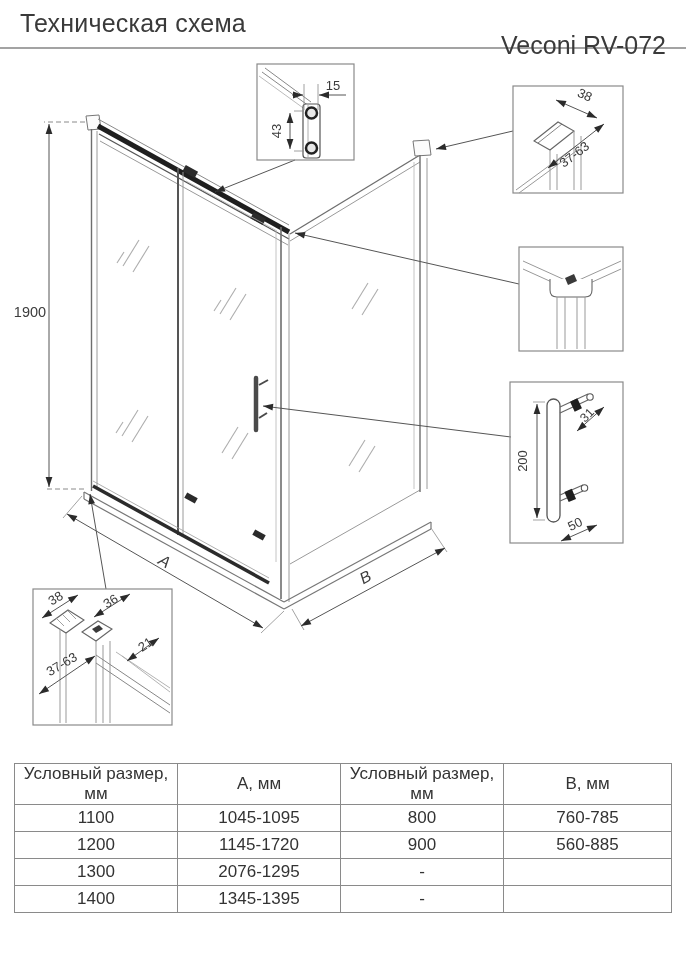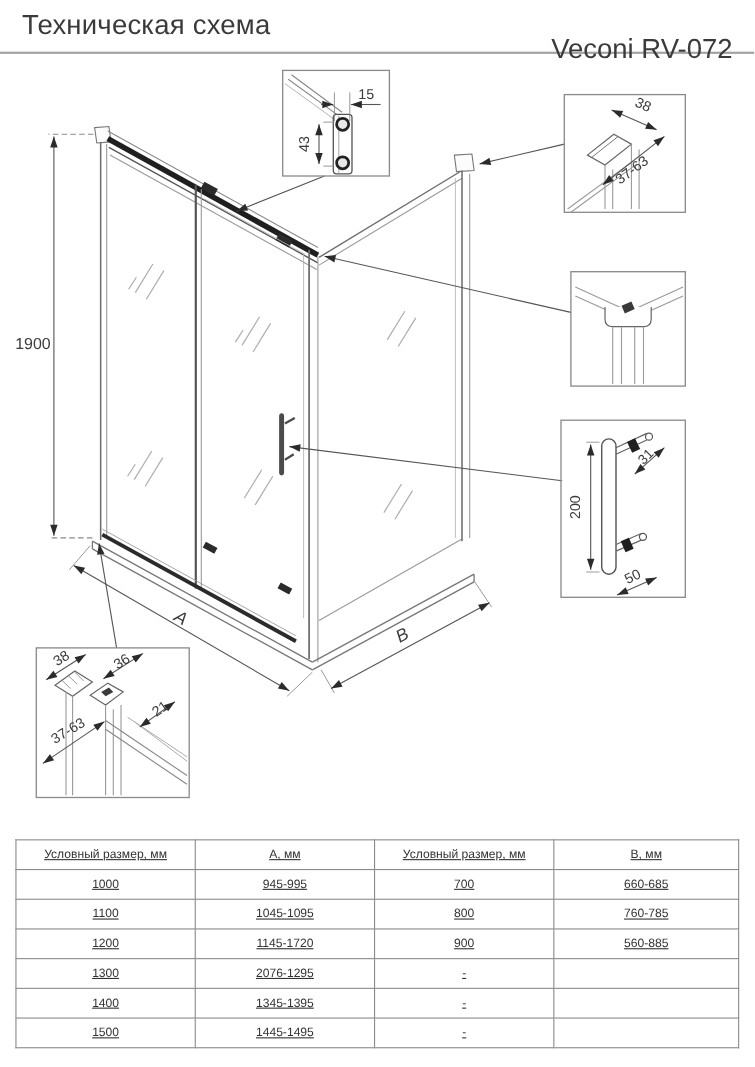--- a/index.html
+++ b/index.html
@@ -5,21 +5,21 @@
   html,body{margin:0;padding:0;background:#fff;}
   .page{position:relative;width:686px;height:970px;background:#fff;overflow:hidden;
         font-family:"Liberation Sans",sans-serif;color:#333;}
   .hdr{position:absolute;top:0;left:0;right:0;height:49px;border-bottom:2px solid #a3a3a3;
        display:flex;align-items:center;justify-content:space-between;padding:0 20px;box-sizing:border-box;}
   .hdr .title{font-size:25px;color:#3a3a3a;letter-spacing:0.2px;}
   .hdr .model{font-size:25px;color:#3a3a3a;margin-top:44px;}
   svg.draw{position:absolute;top:0;left:0;}
   svg text{font-family:"Liberation Sans",sans-serif;fill:#3c3c3c;}
   table.sizes{position:absolute;top:763px;left:14px;width:658px;border-collapse:collapse;
-              table-layout:fixed;font-size:11px;color:#333;text-decoration:underline;}
+              table-layout:fixed;font-size:17px;color:#333;}
   table.sizes td,table.sizes th{border:1px solid #8a8a8a;height:26px;text-align:center;
               vertical-align:middle;font-weight:400;padding:0 4px;}
 </style>
 </head>
 <body>
 
 <div class="page">
 
   <div class="hdr">
     <span class="title">Техническая схема</span>
@@ -234,26 +234,20 @@
         <col>
       </colgroup>
     <tbody>
       <tr>
         <td>Условный размер, мм</td>
         <td>А, мм</td>
         <td>Условный размер, мм</td>
         <td>В, мм</td>
       </tr>
       <tr>
-        <td>1000</td>
-        <td>945-995</td>
-        <td>700</td>
-        <td>660-685</td>
-      </tr>
-      <tr>
         <td>1100</td>
         <td>1045-1095</td>
         <td>800</td>
         <td>760-785</td>
       </tr>
       <tr>
         <td>1200</td>
         <td>1145-1720</td>
         <td>900</td>
         <td>560-885</td>
@@ -263,22 +257,16 @@
         <td>2076-1295</td>
         <td>-</td>
         <td></td>
       </tr>
       <tr>
         <td>1400</td>
         <td>1345-1395</td>
         <td>-</td>
         <td></td>
       </tr>
-      <tr>
-        <td>1500</td>
-        <td>1445-1495</td>
-        <td>-</td>
-        <td></td>
-      </tr>
     </tbody>
   </table>
 
 </div>
 
 </body></html>

